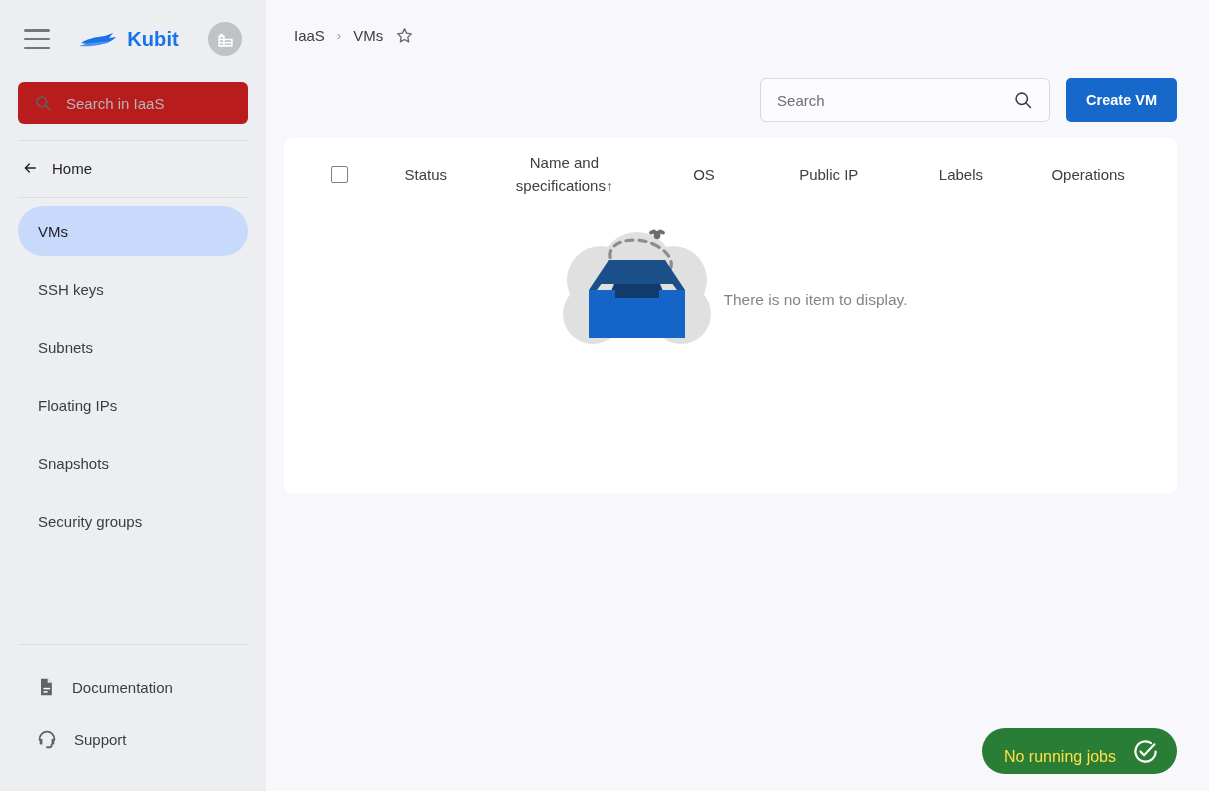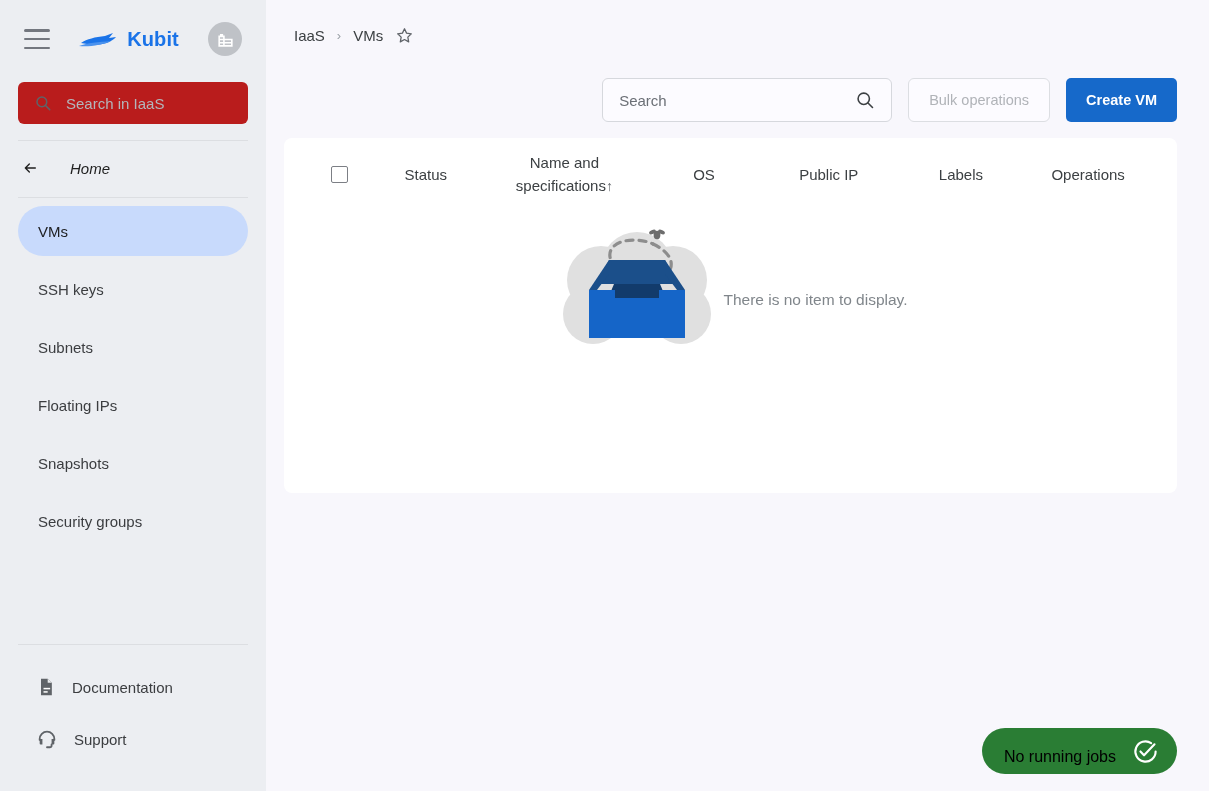--- a/index.html
+++ b/index.html
@@ -49,24 +49,23 @@
     margin: 4px 18px 0 18px;
     height: 42px; border-radius: 6px;
     background: #b91c1c;
     display: flex; align-items: center; gap: 14px;
     padding: 0 16px;
     cursor: text;
   }
   .side-search-text { font-size: 15px; color: #b3b6bb; }
   .divider { height: 1px; background: #dcdee2; margin: 16px 18px 0 18px; }
   .home-row {
-    display: flex; align-items: center; gap: 30px;
+    display: flex; align-items: center; gap: 12px;
     padding: 0 20px; height: 46px; margin-top: 4px;
     cursor: pointer;
-    font-style: italic;
   }
   .home-label { font-size: 15px; color: #1f1f1f; }
   .nav-list { margin-top: 8px; padding: 0 18px; display: flex; flex-direction: column; }
   .nav-item {
     height: 50px; display: flex; align-items: center;
     padding: 0 20px; border-radius: 25px;
     font-size: 15px; color: #3b3d40; cursor: pointer;
     margin-bottom: 8px;
   }
   .nav-item.active { background: #c8dafc; color: #202124; }
@@ -155,21 +154,21 @@
     justify-content: center; padding-top: 8px;
   }
   .empty-text { font-size: 15.5px; color: #80868b; margin-top: 28px; }
 
   .toast {
     position: absolute; right: 32px; bottom: 17px;
     height: 46px; border-radius: 23px; background: #2a7d34;
     display: flex; align-items: center; gap: 16px;
     padding: 0 18px 0 22px; cursor: pointer;
   }
-  .toast-text { color: #000000; font-size: 16px; margin-top: 12px; }
+  .toast-text { color: #fde047; font-size: 16px; margin-top: 12px; }
 </style>
 </head>
 <body>
 
 <div class="app">
 
   <aside class="sidebar">
 
     <div class="sidebar-top">
       <div class="hamburger">
@@ -270,23 +269,20 @@
       </div>
     </div>
 
     <div class="actions">
       <div class="search-box">
         <input type="text" placeholder="Search" style="">
         <svg width="20" height="20" viewBox="0 0 24 24">
           <circle cx="10.5" cy="10.5" r="6.8" fill="none" stroke="#3c4043" stroke-width="1.9"></circle>
           <line x1="15.6" y1="15.6" x2="21" y2="21" stroke="#3c4043" stroke-width="1.9" stroke-linecap="round"></line>
         </svg>
-      </div>
-      <div class="btn-bulk">
-        <span>Bulk operations</span>
       </div>
       <button class="btn-create">
         <span>Create VM</span>
       </button>
     </div>
 
     <div class="card">
       <div class="thead">
         <div class="th th-check">
           <div class="checkbox"></div>

